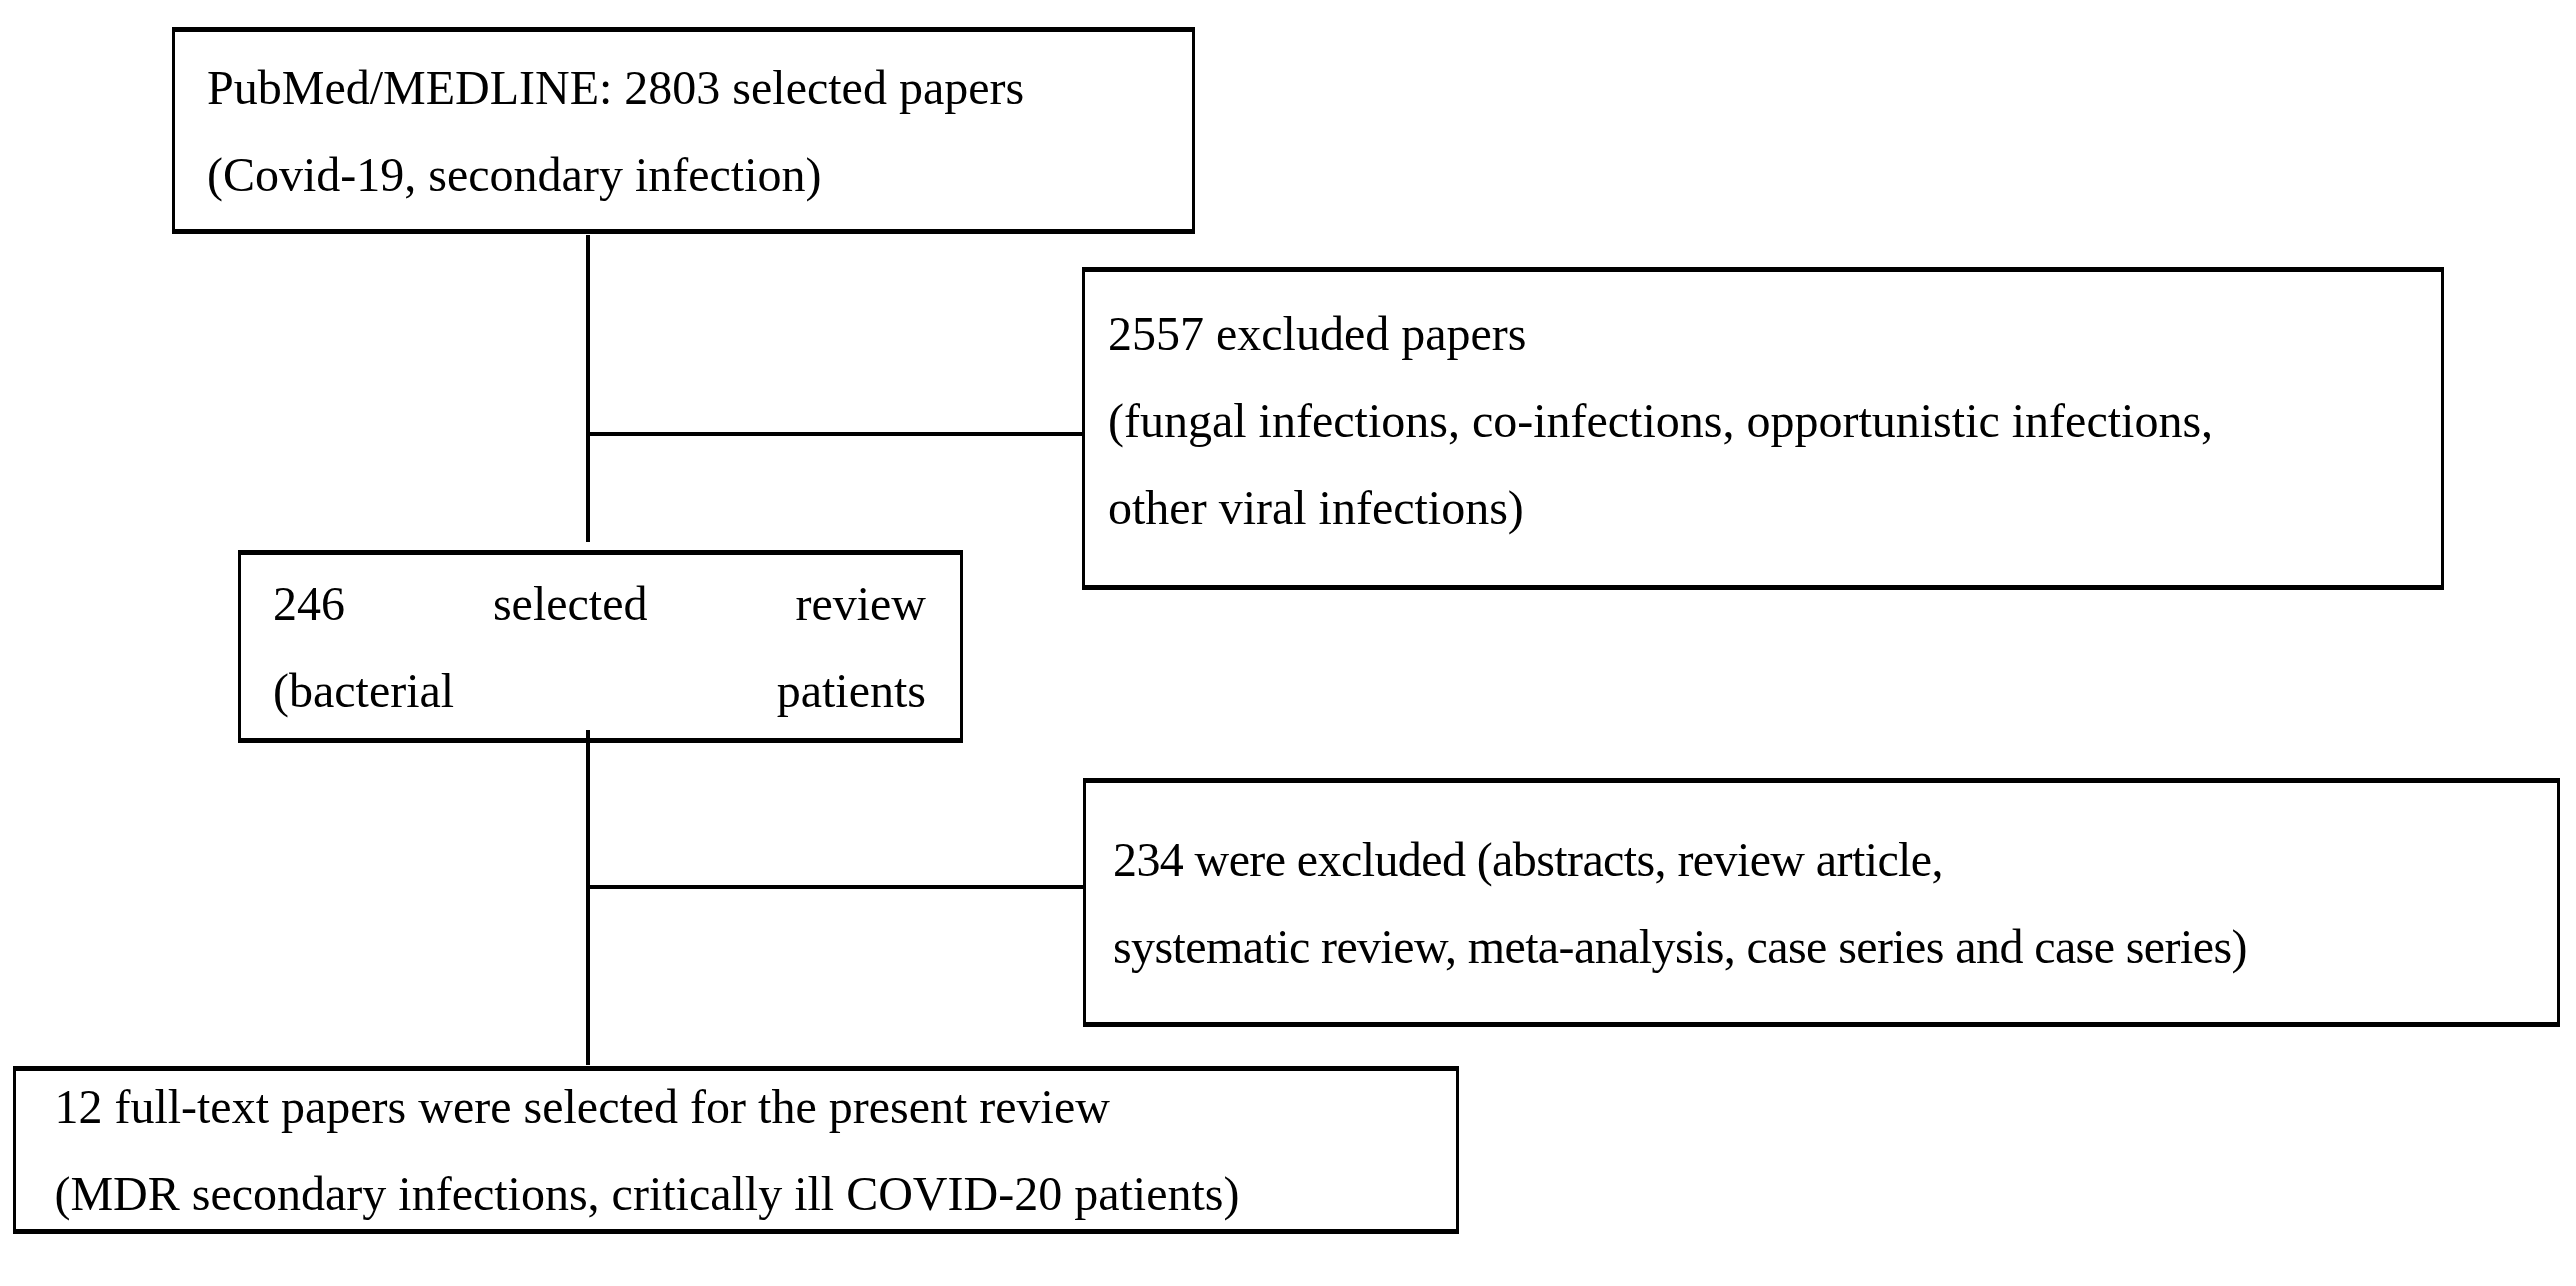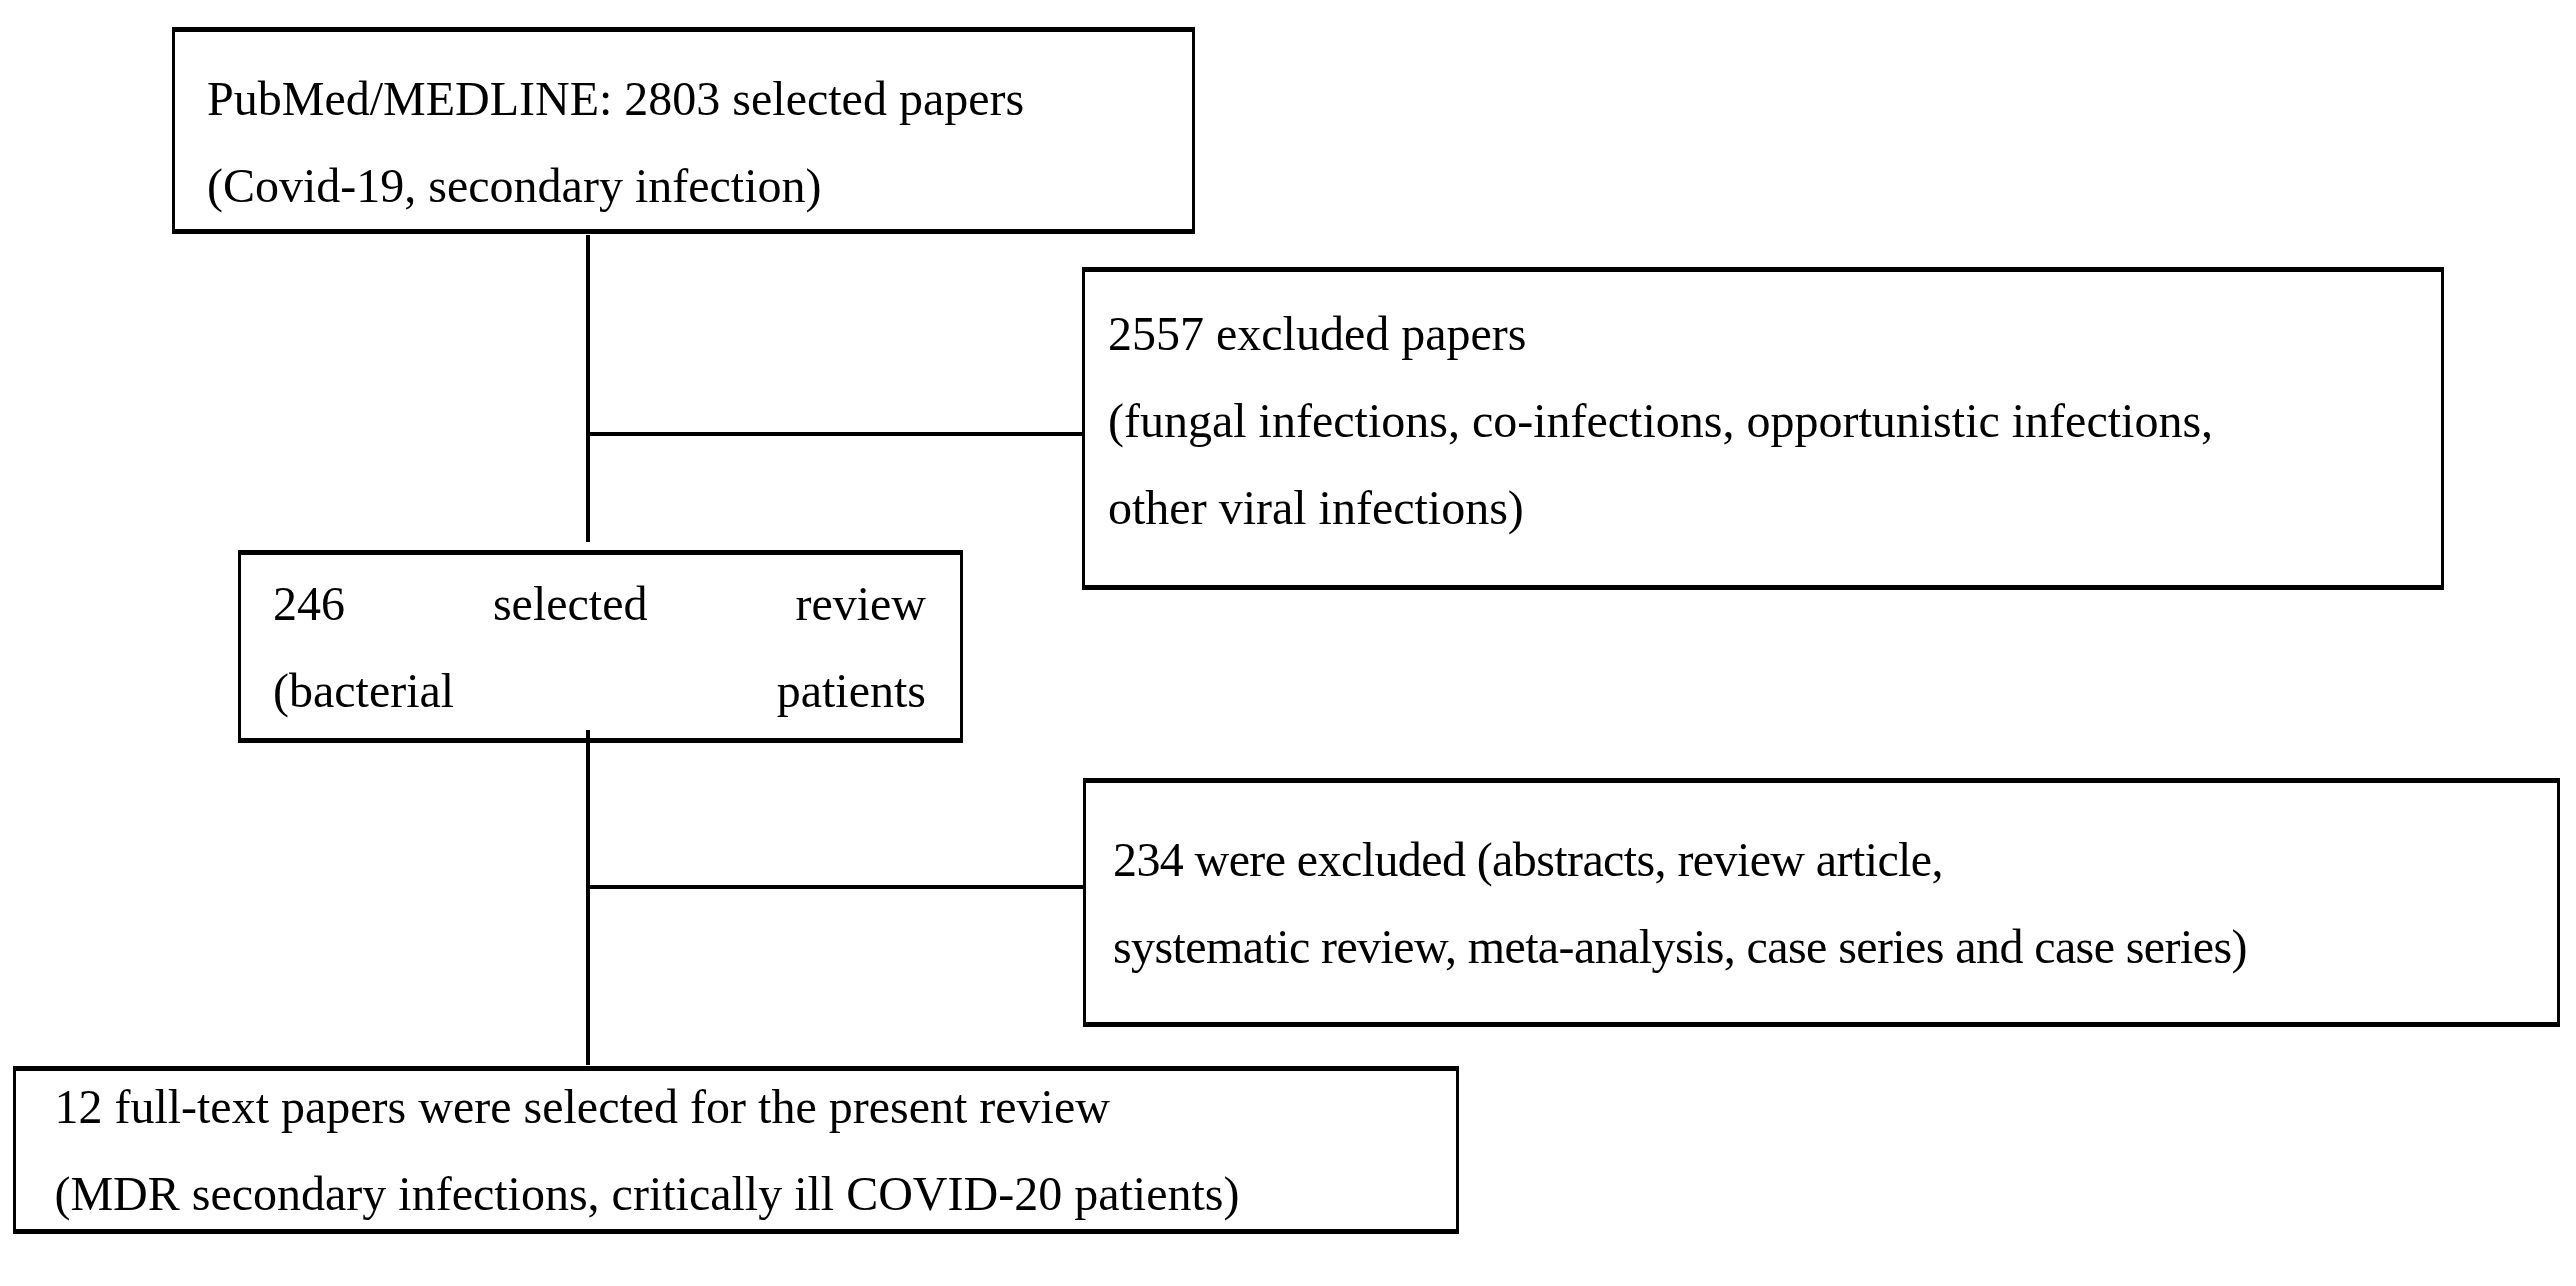--- a/index.html
+++ b/index.html
@@ -28,21 +28,21 @@
     display: flex;
     flex-direction: column;
     justify-content: center;
   }
   .ln { white-space: nowrap; }
   .jrow {
     display: flex;
     justify-content: space-between;
     white-space: nowrap;
   }
-  #box-pubmed    { left: 172px;  top: 27.4px;   width: 1023px; height: 207px; padding: 0 22px 0 32px; justify-content: flex-end; }
+  #box-pubmed    { left: 172px;  top: 27.4px;   width: 1023px; height: 207px; padding: 0 22px 0 32px; }
   #box-excluded1 { left: 1082px; top: 267px;  width: 1362px; height: 323px; padding: 0 16px 16px 23px; }
   #box-selected  { left: 238px;  top: 541px;  width: 725px; height: 193px; padding: 0 34px 0 32px; margin-top: 9px; }
   #box-excluded2 { left: 1083px; top: 778px; width: 1477px; height: 249px; padding: 0 14.6px 0 27px; letter-spacing: -0.6px; }
   #box-final     { left: 13.4px;   top: 1066px; width: 1446px; height: 168px; padding: 0 17px 0 38px; }
 
   .vline {
     position: absolute;
     width: 3.7px;
     background: #000000;
   }

